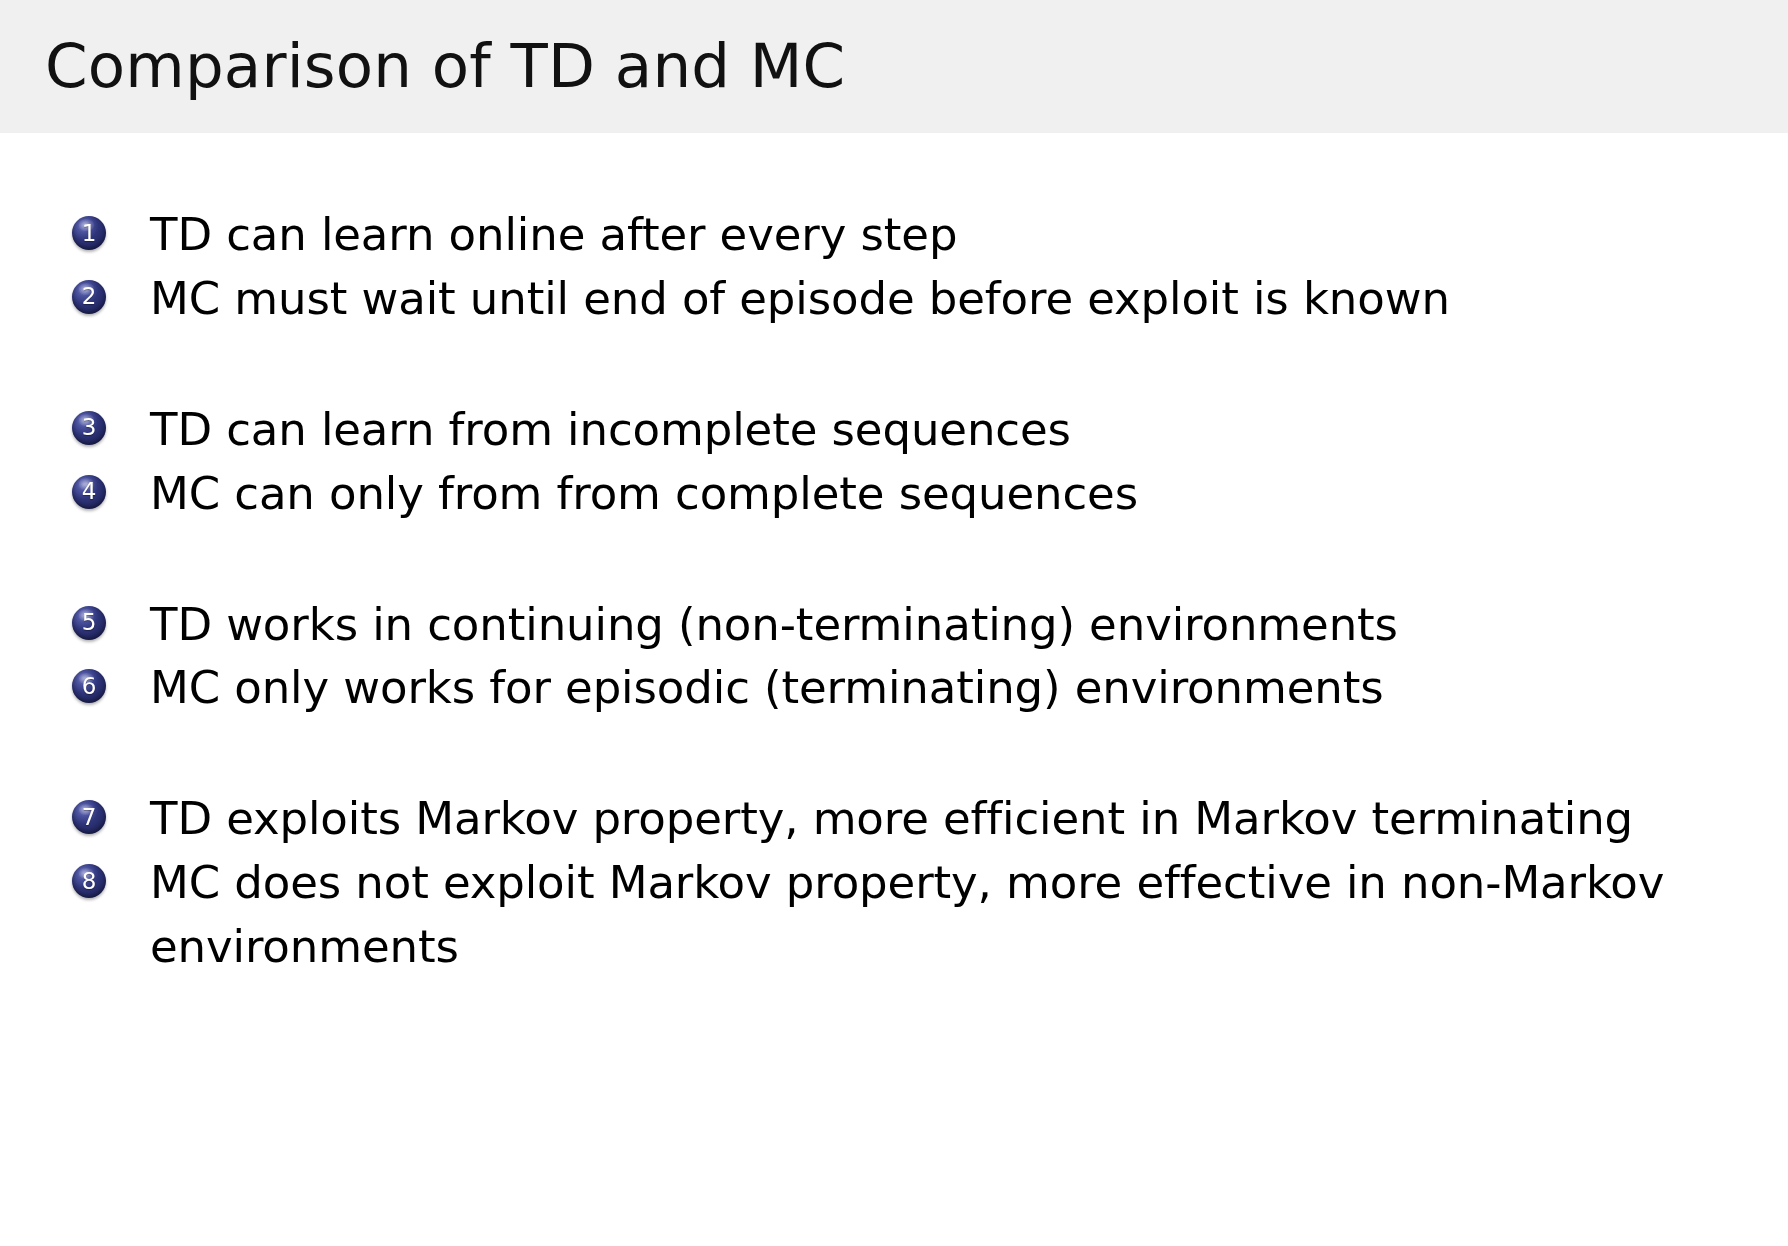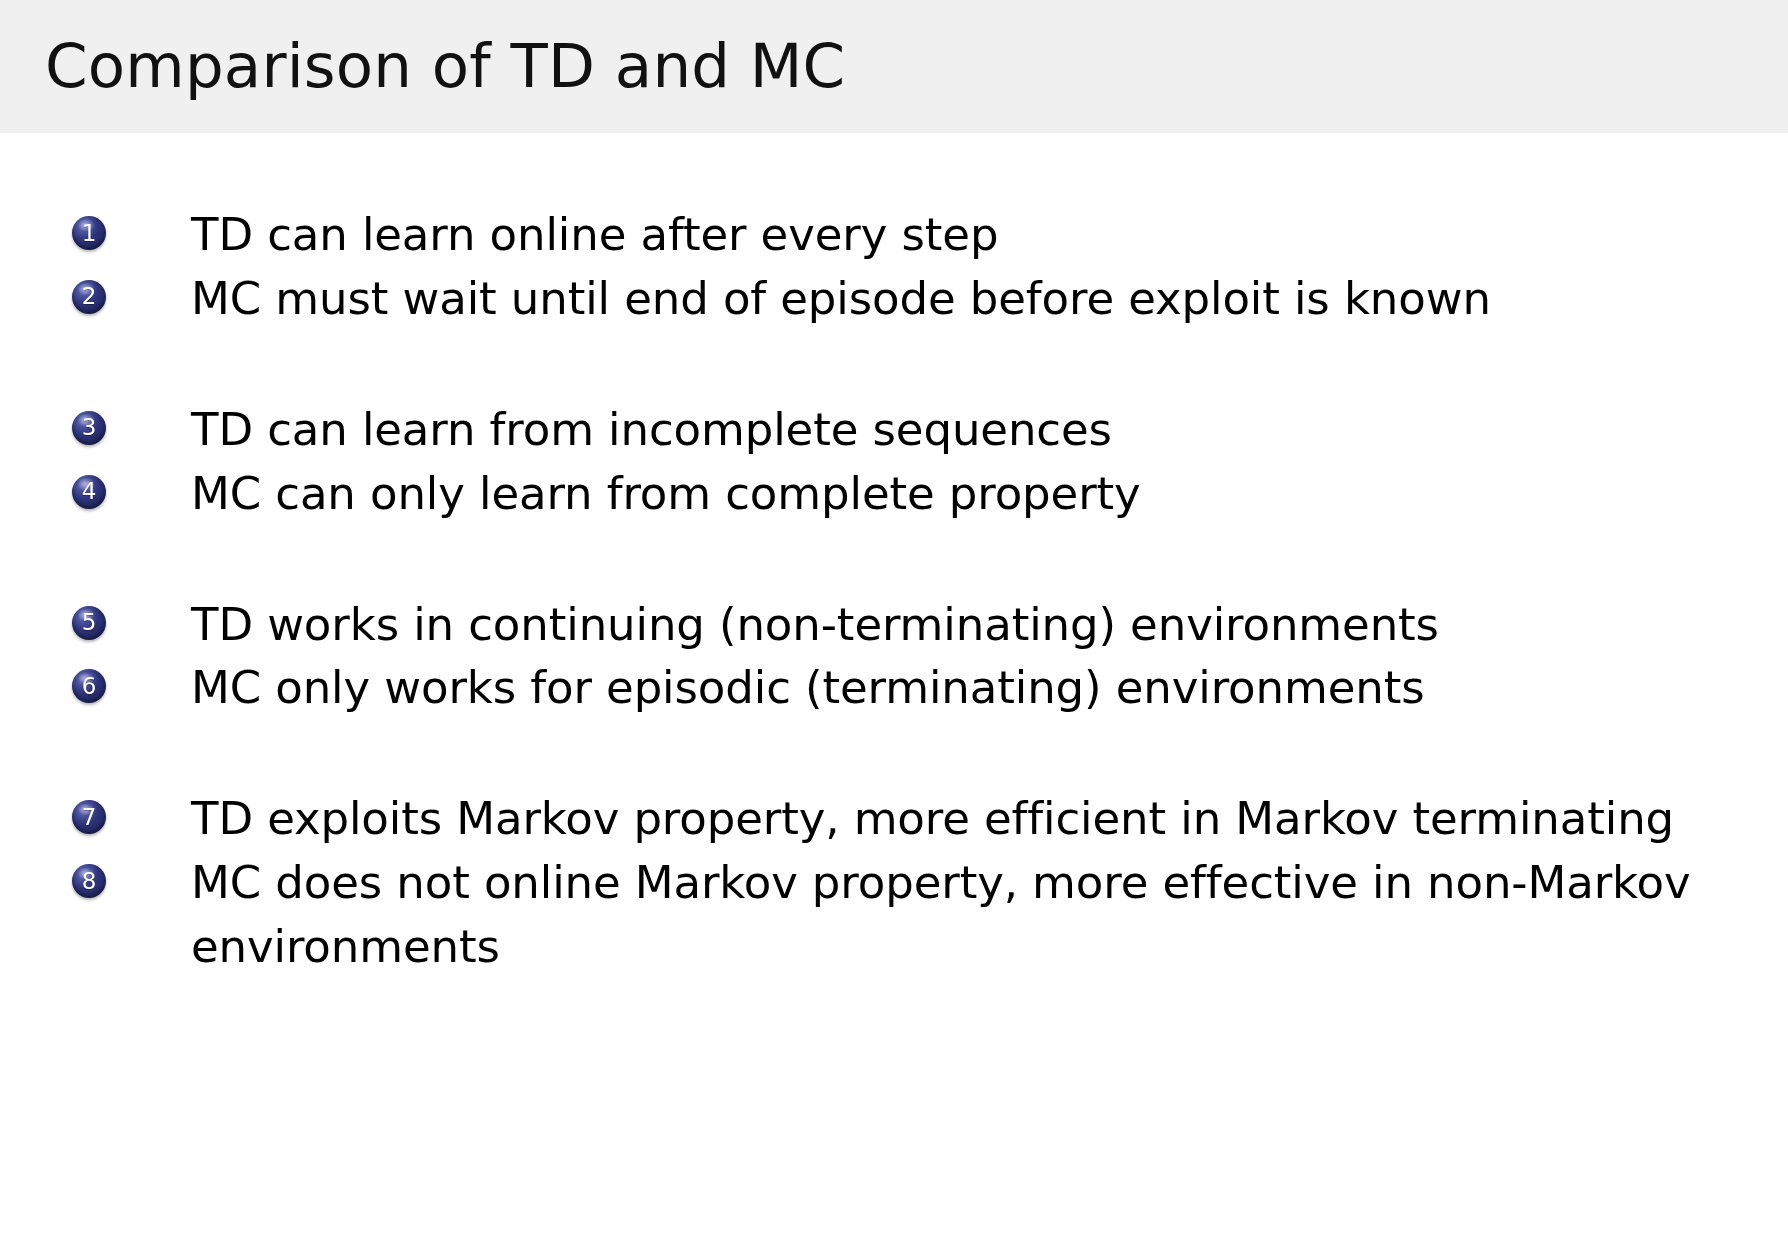--- a/index.html
+++ b/index.html
@@ -78,21 +78,20 @@
     letter-spacing: -0.1px;
   }
 
   
   .enum-item.group-gap {
     margin-top: 67px;
   }
 
   .item-text {
     display: block;
-    margin-left: 41px;
   }
 
   
   .bullet-sphere {
     position: absolute;
     left: 6px;
     top: 13px;
     width: 34px;
     height: 34px;
     border-radius: 50%;
@@ -166,21 +165,21 @@
         <span class="bullet-sphere">
           <span class="bullet-number">3</span>
         </span>
         <span class="item-text">TD can learn from incomplete sequences</span>
       </li>
 
       <li class="enum-item">
         <span class="bullet-sphere">
           <span class="bullet-number">4</span>
         </span>
-        <span class="item-text">MC can only learn from complete property</span>
+        <span class="item-text">MC can only from from complete sequences</span>
       </li>
 
       <li class="enum-item group-gap">
         <span class="bullet-sphere">
           <span class="bullet-number">5</span>
         </span>
         <span class="item-text">TD works in continuing (non-terminating) environments</span>
       </li>
 
       <li class="enum-item">
@@ -194,19 +193,19 @@
         <span class="bullet-sphere">
           <span class="bullet-number">7</span>
         </span>
         <span class="item-text">TD exploits Markov property, more efficient in Markov terminating</span>
       </li>
 
       <li class="enum-item">
         <span class="bullet-sphere">
           <span class="bullet-number">8</span>
         </span>
-        <span class="item-text">MC does not online Markov property, more effective in non-Markov environments</span>
+        <span class="item-text">MC does not exploit Markov property, more effective in non-Markov environments</span>
       </li>
 
     </ol>
   </div>
 
 </div>
 
 </body></html>

